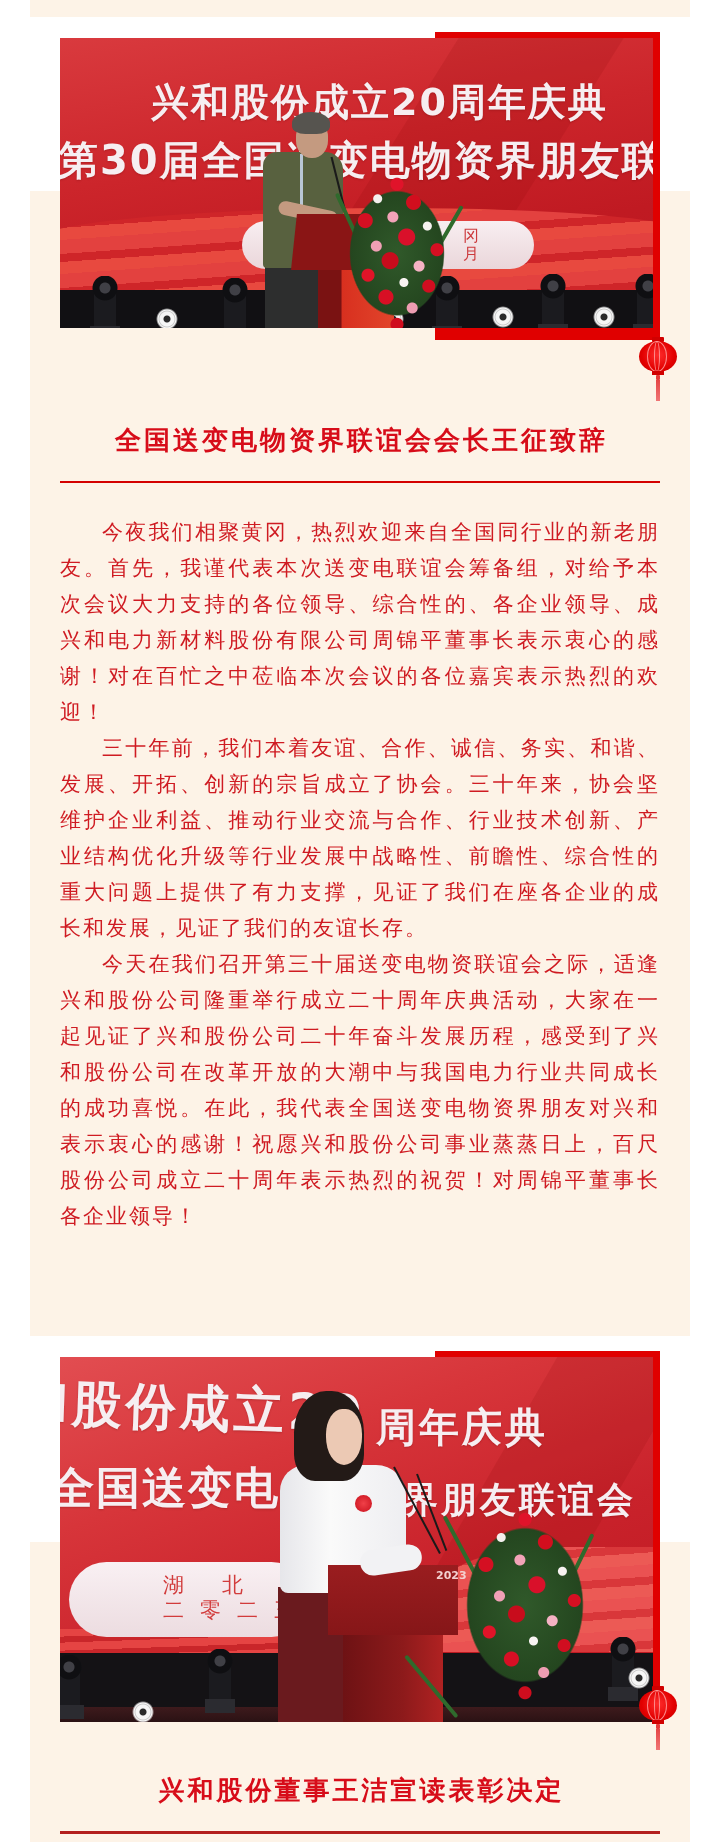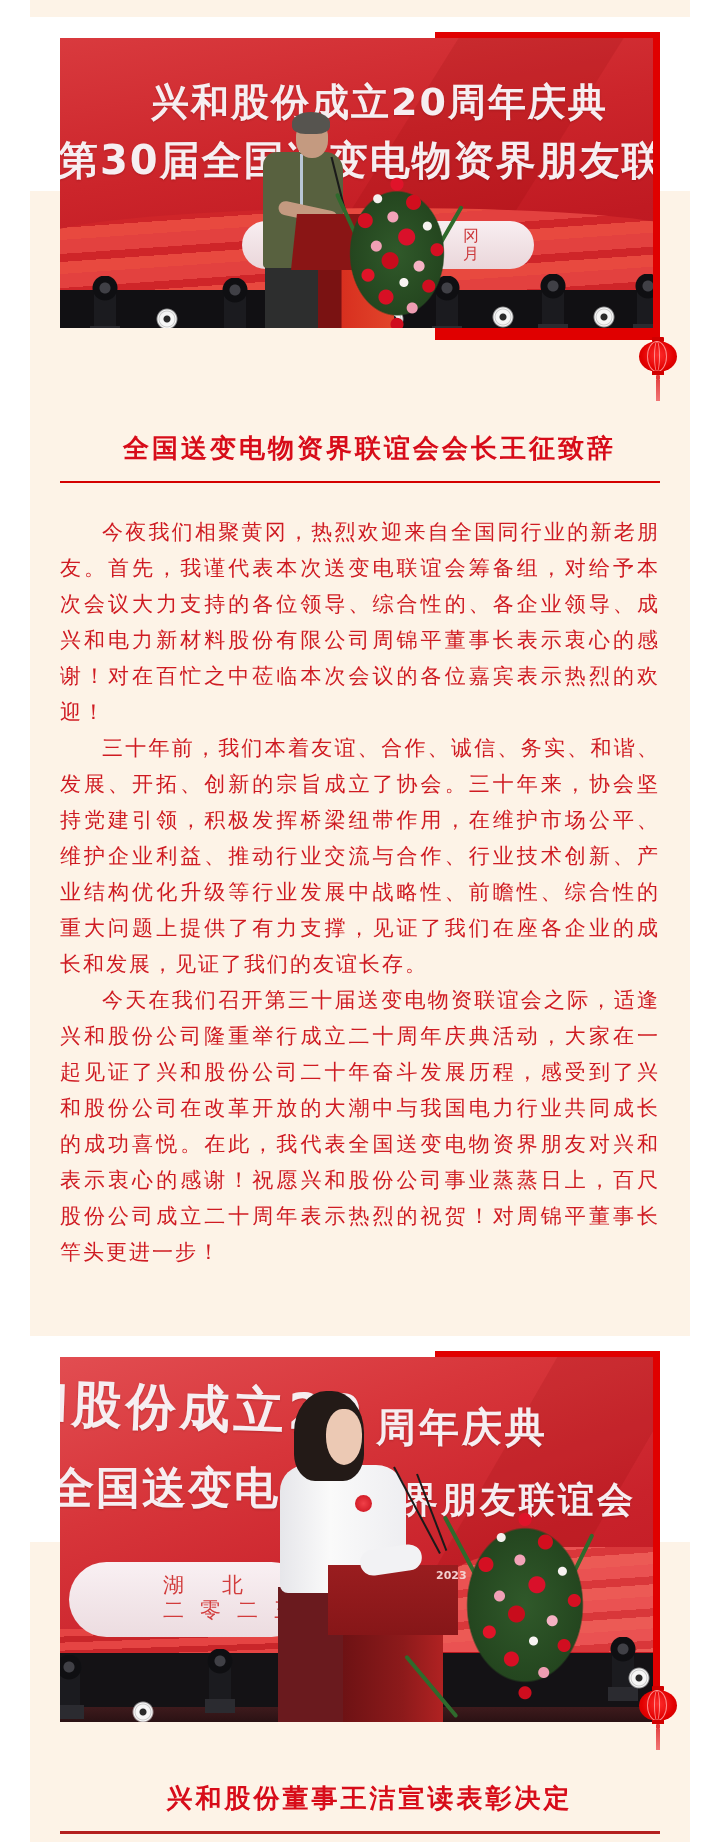--- a/index.html
+++ b/index.html
@@ -27,21 +27,21 @@
 .lantern > div{position:absolute;box-sizing:border-box;}
 .lt-cap{left:14px;top:0;width:12px;height:5px;background:#d10000;border-radius:1px;}
 .lt-body{left:1px;top:4px;width:38px;height:31px;border-radius:50%;background:radial-gradient(ellipse at 50% 45%,#ff2d2d 0%,#e20000 60%,#c20000 100%);}
 .lt-rib1{left:9px;top:4px;width:20px;height:31px;border-radius:50%;border:1px solid rgba(255,160,160,.85);}
 .lt-rib2{left:16px;top:4px;width:6px;height:31px;border-radius:50%;border:1px solid rgba(255,160,160,.85);}
 .lt-bottom{left:14px;top:34px;width:12px;height:4px;background:#d10000;}
 .lt-knot{left:18px;top:38px;width:4px;height:5px;background:#e53a3a;border-radius:1px;}
 .lt-tassel{left:18px;top:43px;width:4px;height:21px;background:linear-gradient(#e54646,#f07575);}
 
 
-.heading{position:absolute;left:30px;width:660px;margin:8px;text-align:center;font-size:26px;font-weight:bold;color:var(--heading-red);letter-spacing:3px;line-height:34px;padding-left:3px;box-sizing:border-box;white-space:nowrap;}
+.heading{position:absolute;left:30px;width:660px;margin:0;text-align:center;font-size:26px;font-weight:bold;color:var(--heading-red);letter-spacing:3px;line-height:34px;padding-left:3px;box-sizing:border-box;white-space:nowrap;}
 .hd1{top:423px;}
 .hd2{top:1773px;}
 .divider{position:absolute;left:60px;width:600px;}
 .d1{top:481px;height:2px;background:var(--divider-red);}
 .d2{top:1831px;height:3px;background:var(--divider-red-dark);}
 
 
 .article{position:absolute;left:60px;top:514px;width:600px;color:var(--body-red);font-size:21px;letter-spacing:2px;line-height:36px;}
 .line{height:36px;white-space:nowrap;text-align:justify;text-align-last:justify;}
 .line.first{padding-left:42px;}
@@ -191,35 +191,34 @@
     <div class="line first">今夜我们相聚黄冈，热烈欢迎来自全国同行业的新老朋</div>
     <div class="line">友。首先，我谨代表本次送变电联谊会筹备组，对给予本</div>
     <div class="line">次会议大力支持的各位领导、综合性的、各企业领导、成</div>
     <div class="line">兴和电力新材料股份有限公司周锦平董事长表示衷心的感</div>
     <div class="line">谢！对在百忙之中莅临本次会议的各位嘉宾表示热烈的欢</div>
     <div class="line last">迎！</div>
   </div>
   <div class="para">
     <div class="line first">三十年前，我们本着友谊、合作、诚信、务实、和谐、</div>
     <div class="line">发展、开拓、创新的宗旨成立了协会。三十年来，协会坚</div>
-    <div class="line">持党建引领，积极发挥桥梁纽带作用，在维护市场公平、</div>
     <div class="line">维护企业利益、推动行业交流与合作、行业技术创新、产</div>
     <div class="line">业结构优化升级等行业发展中战略性、前瞻性、综合性的</div>
     <div class="line">重大问题上提供了有力支撑，见证了我们在座各企业的成</div>
     <div class="line last">长和发展，见证了我们的友谊长存。</div>
   </div>
   <div class="para">
     <div class="line first">今天在我们召开第三十届送变电物资联谊会之际，适逢</div>
     <div class="line">兴和股份公司隆重举行成立二十周年庆典活动，大家在一</div>
     <div class="line">起见证了兴和股份公司二十年奋斗发展历程，感受到了兴</div>
     <div class="line">和股份公司在改革开放的大潮中与我国电力行业共同成长</div>
     <div class="line">的成功喜悦。在此，我代表全国送变电物资界朋友对兴和</div>
     <div class="line">表示衷心的感谢！祝愿兴和股份公司事业蒸蒸日上，百尺</div>
     <div class="line">股份公司成立二十周年表示热烈的祝贺！对周锦平董事长</div>
-    <div class="line last">竿头更进一步！</div>
+    <div class="line last">各企业领导！</div>
   </div>
 </div>
 
 <div class="cream sec2-bg"></div>
 <div class="frame f2"></div>
 
 <div class="photo p2">
   <div class="p2-bg"></div>
   <div class="p2-streak"></div>
   <div class="bd-text p2-t1a">和股份成立20</div>

